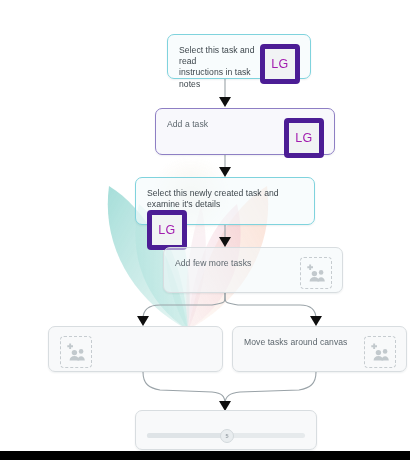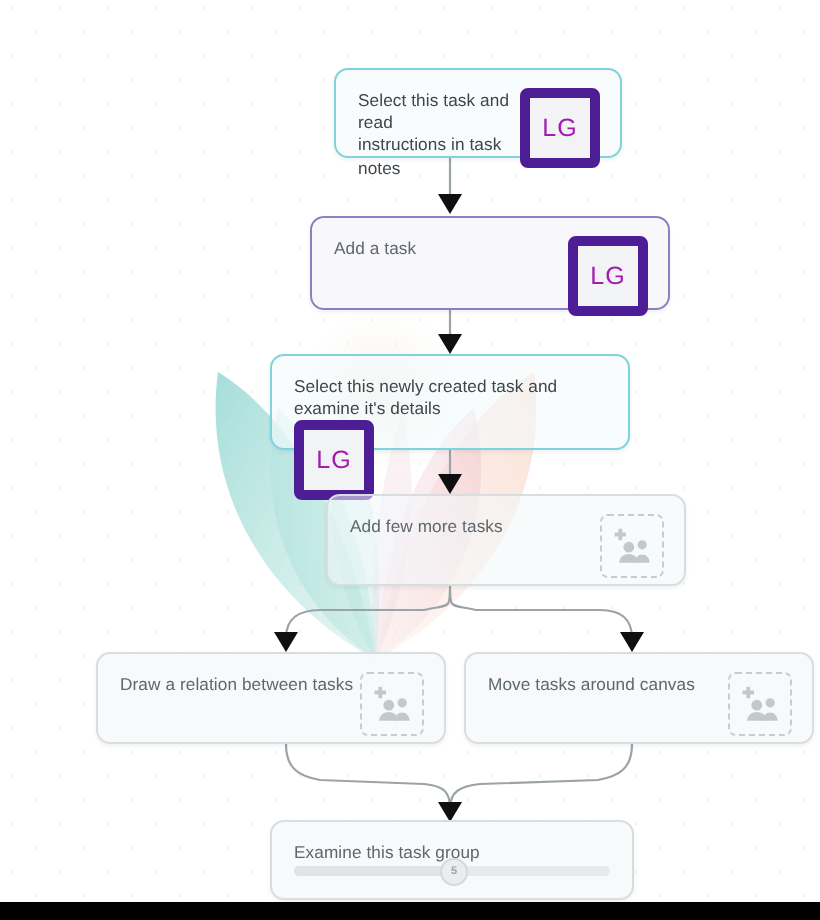--- a/index.html
+++ b/index.html
@@ -160,21 +160,20 @@
         <path d="M5.2 3.4h1.9v1.9h1.9v1.9H7.1v1.9H5.2V7.2H3.3V5.3h1.9z"></path>
         <circle cx="10.4" cy="12.6" r="2.7"></circle>
         <path d="M5.6 20.4c0-2.6 2.1-4.4 4.8-4.4s4.8 1.8 4.8 4.4z"></path>
         <circle cx="17.1" cy="11.4" r="2.3"></circle>
         <path d="M13.4 20.4c0-2.4 1.7-4.1 3.7-4.1s3.7 1.7 3.7 4.1z"></path>
       </svg>
     </div>
   </div>
 
   <div class="card" style="left:48px;top:326px;width:175px;height:46px;">
-    <div class="title">Draw a relation between tasks</div>
     <div class="assignee-badge">
       <svg viewBox="0 0 24 24" xmlns="http://www.w3.org/2000/svg" fill="#c2c9cd">
         <path d="M5.2 3.4h1.9v1.9h1.9v1.9H7.1v1.9H5.2V7.2H3.3V5.3h1.9z"></path>
         <circle cx="10.4" cy="12.6" r="2.7"></circle>
         <path d="M5.6 20.4c0-2.6 2.1-4.4 4.8-4.4s4.8 1.8 4.8 4.4z"></path>
         <circle cx="17.1" cy="11.4" r="2.3"></circle>
         <path d="M13.4 20.4c0-2.4 1.7-4.1 3.7-4.1s3.7 1.7 3.7 4.1z"></path>
       </svg>
     </div>
   </div>
@@ -186,21 +185,20 @@
         <path d="M5.2 3.4h1.9v1.9h1.9v1.9H7.1v1.9H5.2V7.2H3.3V5.3h1.9z"></path>
         <circle cx="10.4" cy="12.6" r="2.7"></circle>
         <path d="M5.6 20.4c0-2.6 2.1-4.4 4.8-4.4s4.8 1.8 4.8 4.4z"></path>
         <circle cx="17.1" cy="11.4" r="2.3"></circle>
         <path d="M13.4 20.4c0-2.4 1.7-4.1 3.7-4.1s3.7 1.7 3.7 4.1z"></path>
       </svg>
     </div>
   </div>
 
   <div class="card" style="left:135px;top:410px;width:182px;height:40px;">
-    <div class="title">Examine this task group</div>
     <div class="slider-wrap">
       <div class="slider-track"></div>
       <div class="slider-fill" style="width:50%;"></div>
       <div class="slider-handle" style="left:50%;">5</div>
     </div>
   </div>
 
   <div id="bottombar"></div>
 </div>
 

